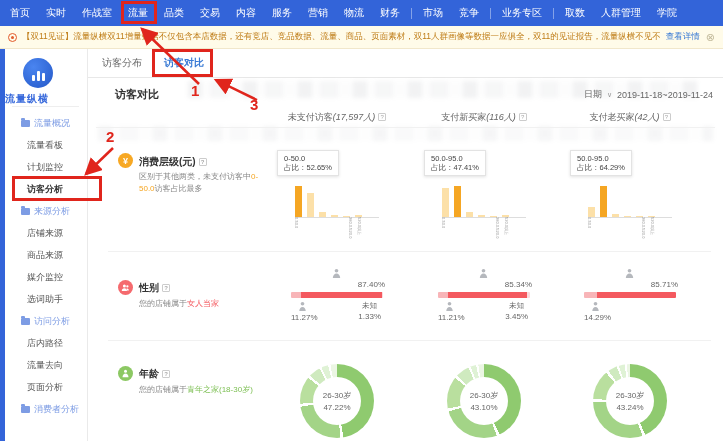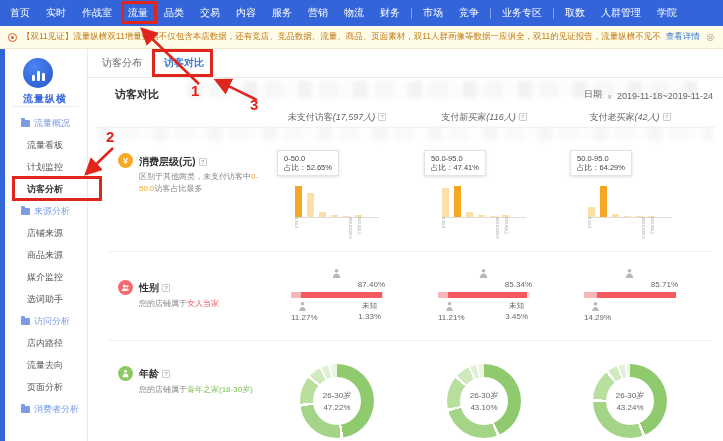--- a/index.html
+++ b/index.html
@@ -28,21 +28,21 @@
   .notice-close{ margin-left:auto; color:#c2b99a; font-size:11px; cursor:pointer; padding-left:6px;}
 
   
   .sidebar{ position:absolute; top:49px; left:0; width:88px; bottom:0; background:#fff;
     border-right:1px solid #eaeaea; }
   .side-strip{ position:absolute; left:0; top:0; bottom:0; width:5px; background:#3364d9; }
   .brand-circle{ position:absolute; left:23px; top:9px; width:30px; height:30px; border-radius:50%;
     background:radial-gradient(circle at 35% 30%, #4a85f0, #2458c8); display:flex;
     align-items:flex-end; justify-content:center; padding-bottom:7px; gap:2px;}
   .brand-circle i{ display:block; width:3px; background:#fff; border-radius:1px;}
-  .brand-name{ position:absolute; top:43px; left:5px; width:80px; text-align:center;
+  .brand-name{ position:absolute; top:43px; left:5px; width:80px; 
     color:#3a6bdc; font-weight:bold; font-size:10px; letter-spacing:1px;}
   .side-divider{ position:absolute; top:57px; left:12px; right:8px; height:1px; background:#eee; }
   .menu{ position:absolute; top:63px; left:5px; right:0; font-size:9px; color:#555; }
   .menu-row{ height:22px; display:flex; align-items:center; padding-left:16px; cursor:pointer; }
   .menu-row.section{ color:#7d9ce4; }
   .menu-row.item{ padding-left:22px; }
   .menu-row.active{ color:#333; font-weight:bold; }
   .folder{ width:9px; height:7px; background:#7d9ce4; border-radius:1px; margin-right:4px;
     position:relative; flex:none;}
   .folder::before{ content:""; position:absolute; top:-2px; left:0; width:4px; height:2px;
@@ -58,21 +58,21 @@
 
   
   .card{ position:absolute; left:88px; right:0; top:78px; bottom:0; background:#fff; }
   .wm{ position:absolute; filter:blur(2px); opacity:.5; pointer-events:none;
     background:repeating-linear-gradient(90deg, rgba(120,125,135,.20) 0 14px,
       rgba(120,125,135,.03) 14px 22px, rgba(120,125,135,.13) 22px 40px, rgba(120,125,135,.04) 40px 55px);}
   .wm1{ top:3px; left:100px; right:25px; height:17px; }
   .wm2{ top:48px; left:10px; right:10px; height:15px; opacity:.35;}
   .page-title{ position:absolute; left:27px; top:9px; font-size:11px; font-weight:bold; color:#333; }
   .daterow{ position:absolute; top:10px; right:10px; font-size:9px; color:#666;
-    display:flex; align-items:flex-end; gap:5px; cursor:pointer;}
+    display:flex; align-items:center; gap:5px; cursor:pointer;}
   .caret{ font-size:7px; color:#999; }
   .colhead{ position:absolute; top:33px; width:200px; margin-left:-100px; text-align:center;
     font-size:9px; color:#666; }
   .colhead .num{ font-style:italic; }
   .help{ display:inline-block; width:8px; height:8px; border:1px solid #ccc; color:#aaa;
     font-size:6px; line-height:6px; text-align:center; border-radius:1px; margin-left:3px;
     vertical-align:1px; cursor:pointer;}
   .hr{ position:absolute; left:20px; right:12px; height:1px; background:#f1f1f1; }
 
   .row-icon{ position:absolute; width:15px; height:15px; border-radius:50%; display:flex;

